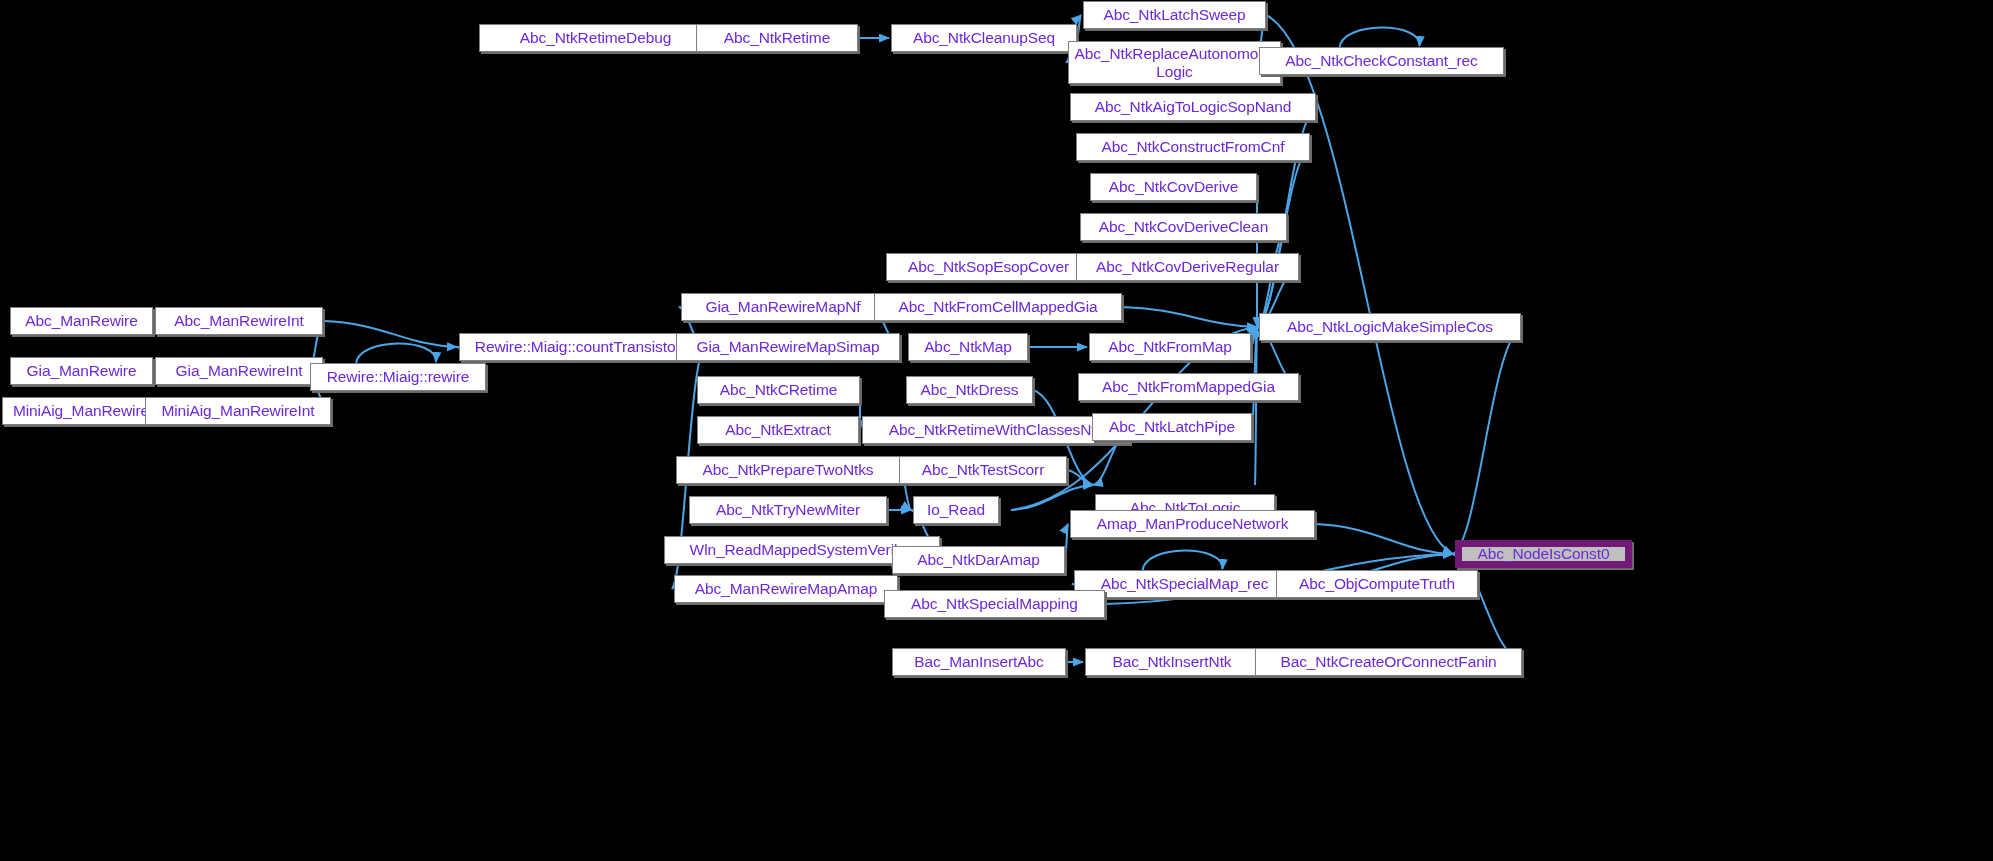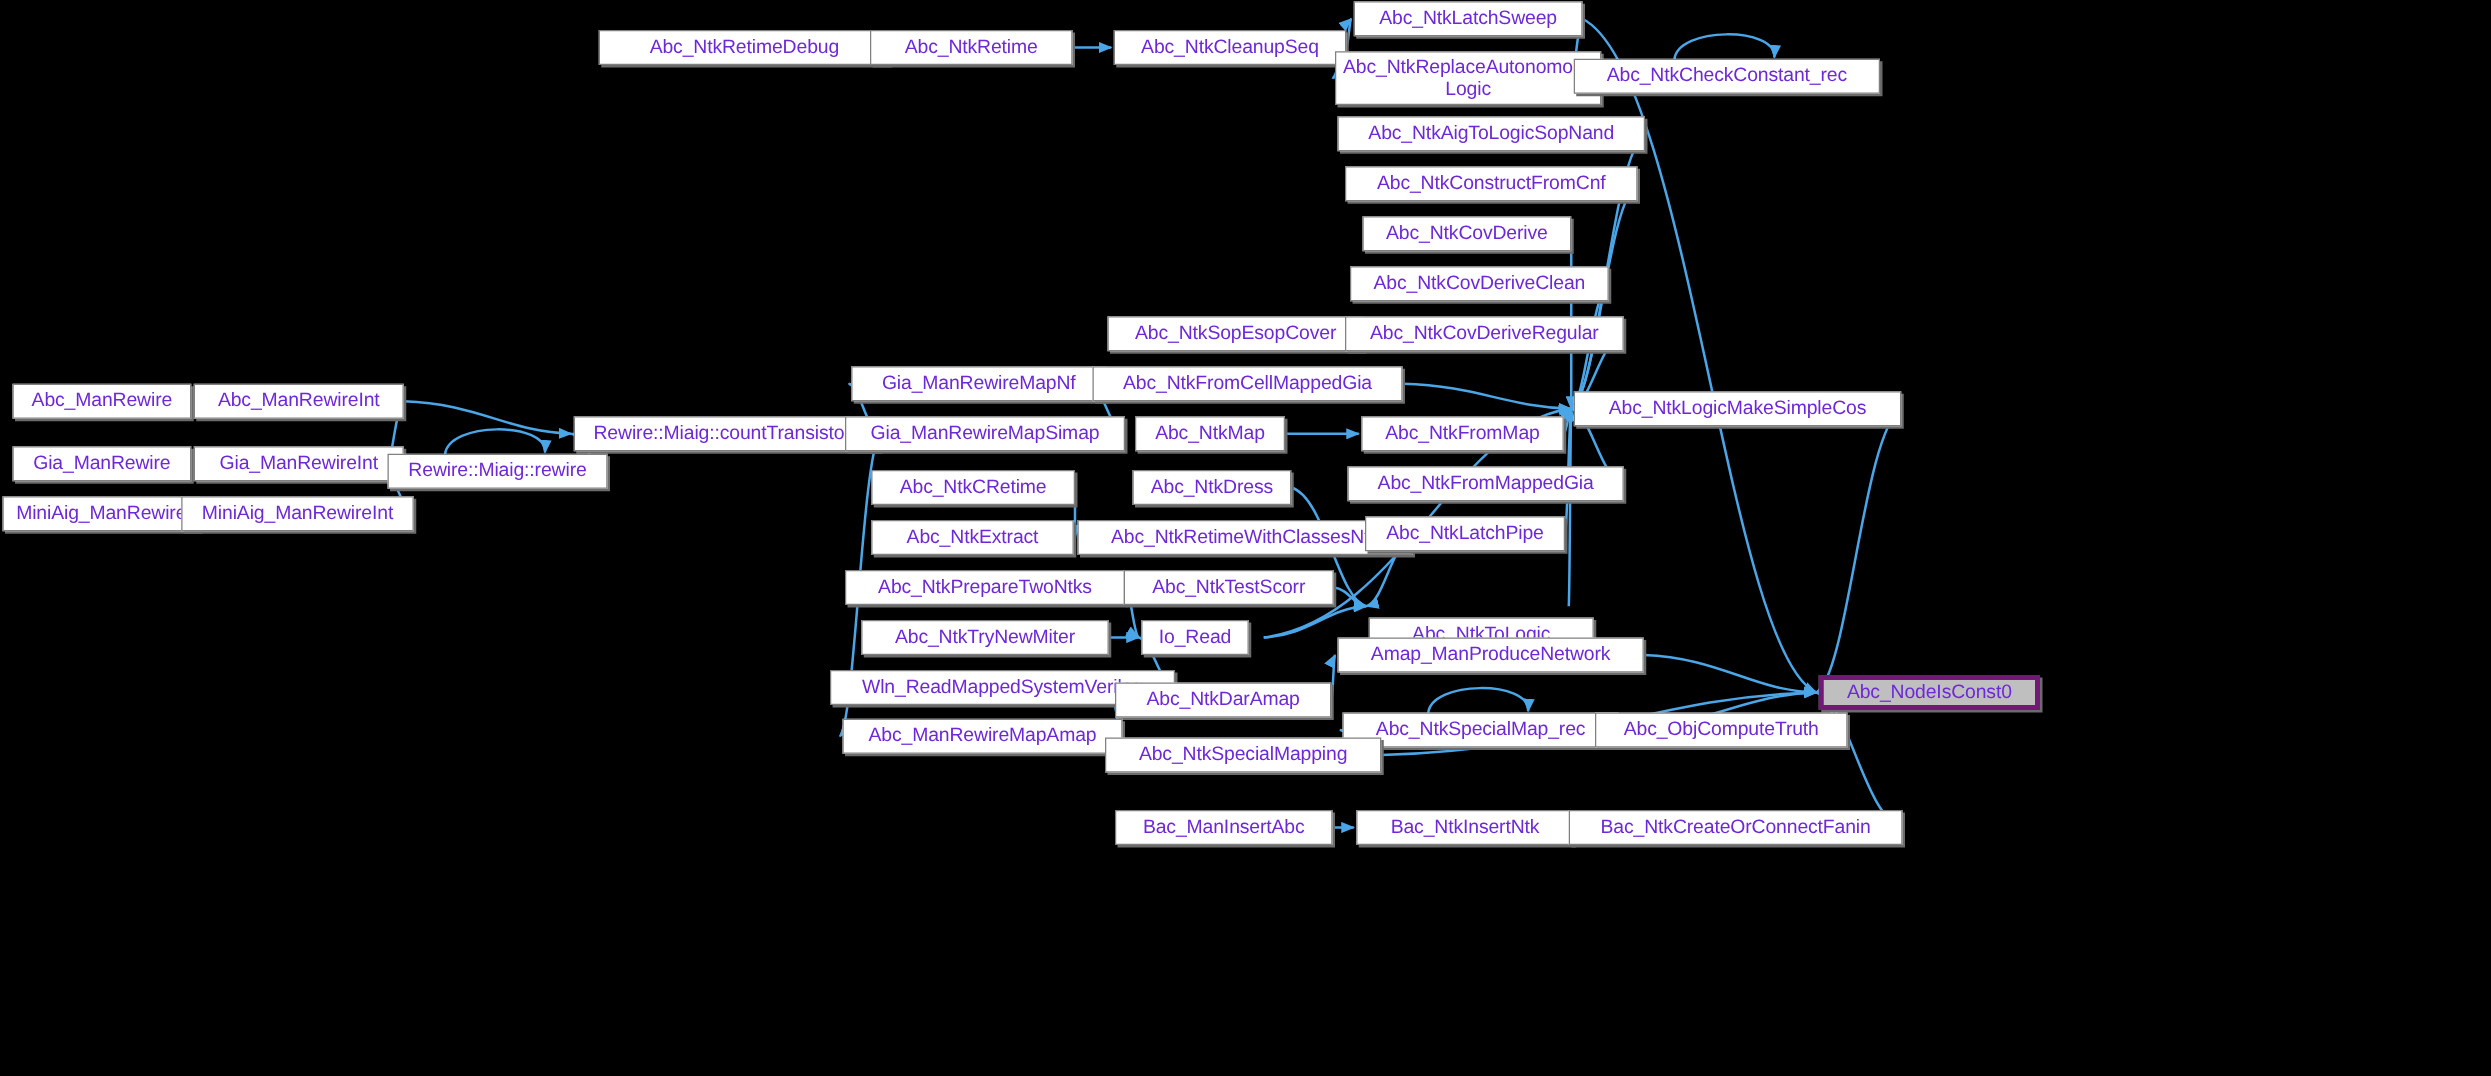--- a/index.html
+++ b/index.html
@@ -37,21 +37,21 @@
     align-items: center;
     justify-content: center;
     text-align: center;
     white-space: pre-line;
     padding: 0 5px;
     letter-spacing: -0.1px;
     z-index: 5;
   }
   .node.current {
     background: #bfbfbf;
-    border: 4px solid #701a75;
+    border: 7px solid #701a75;
   }
 </style>
 </head>
 <body>
 
 <div id="graph">
   <svg id="edges" viewBox="0 0 1993 861">
     <defs>
       <marker id="arrow" markerWidth="11" markerHeight="9" refX="10" refY="4.5" orient="auto" markerUnits="userSpaceOnUse">
         <path d="M0,0 L11,4.5 L0,9 z" fill="#4ba6e8"></path>

